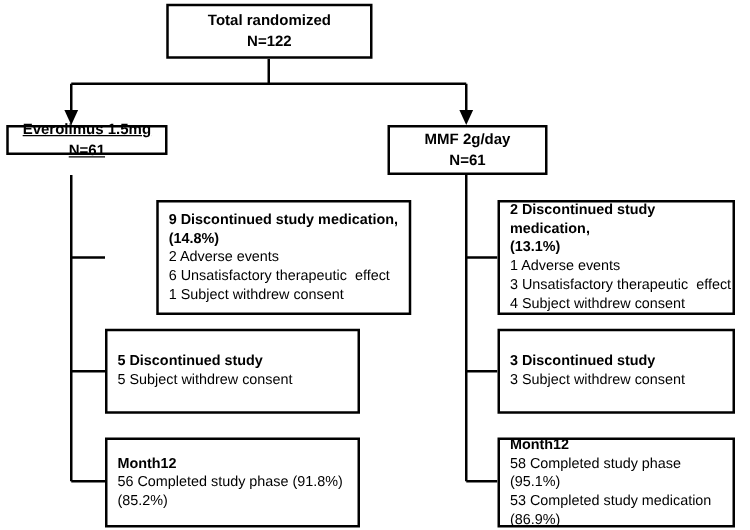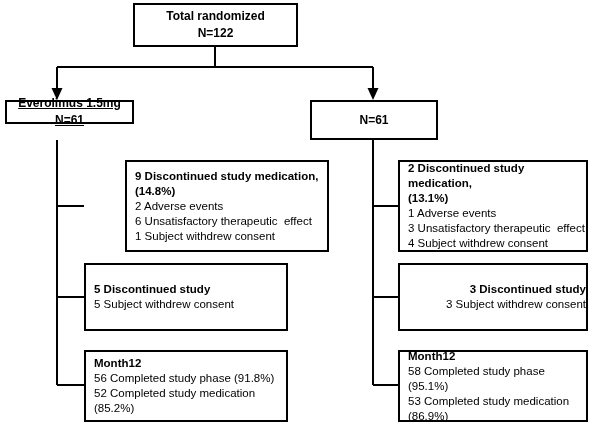--- a/index.html
+++ b/index.html
@@ -99,52 +99,52 @@
     <div class="hdr">Total randomized</div>
     <div class="hdr">N=122</div>
   </div>
 
   <div class="box box-center" style="left:5px; top:100px; width:129px; height:24px;text-decoration:underline;">
     <div class="hdr">Everolimus 1.5mg</div>
     <div class="hdr">N=61</div>
   </div>
 
   <div class="box box-center" style="left:310px; top:100px; width:128px; height:40px;">
+    <div class="hdr">MMF 2g/day</div>
     <div class="hdr">N=61</div>
   </div>
 
   <div class="box box-left" style="left:84px; top:160px; width:204px; height:92px;margin-left:41px;">
     <div class="ttl">9 Discontinued study medication,</div>
     <div class="ttl">(14.8%)</div>
     <div class="ln">2 Adverse events</div>
     <div class="ln">6 Unsatisfactory therapeutic  effect</div>
     <div class="ln">1 Subject withdrew consent</div>
   </div>
 
   <div class="box box-left" style="left:84px; top:263px; width:204px; height:68px;">
     <div class="ttl">5 Discontinued study</div>
     <div class="ln">5 Subject withdrew consent</div>
   </div>
 
   <div class="box box-left" style="left:84px; top:350px; width:204px; height:72px;">
     <div class="ttl">Month12</div>
     <div class="ln">56 Completed study phase (91.8%)</div>
-    <div class="ln">52 Completed study medication</div>
     <div class="ln">(85.2%)</div>
   </div>
 
   <div class="box box-left" style="left:398px; top:160px; width:190px; height:92px;">
     <div class="ttl">2 Discontinued study medication,</div>
     <div class="ttl">(13.1%)</div>
     <div class="ln">1 Adverse events</div>
     <div class="ln">3 Unsatisfactory therapeutic  effect</div>
     <div class="ln">4 Subject withdrew consent</div>
   </div>
 
-  <div class="box box-left" style="left:398px; top:263px; width:190px; height:68px;align-items:flex-end;">
+  <div class="box box-left" style="left:398px; top:263px; width:190px; height:68px;">
     <div class="ttl">3 Discontinued study</div>
     <div class="ln">3 Subject withdrew consent</div>
   </div>
 
   <div class="box box-left" style="left:398px; top:350px; width:190px; height:72px;">
     <div class="ttl">Month12</div>
     <div class="ln">58 Completed study phase (95.1%)</div>
     <div class="ln">53 Completed study medication</div>
     <div class="ln">(86.9%)</div>
   </div>

